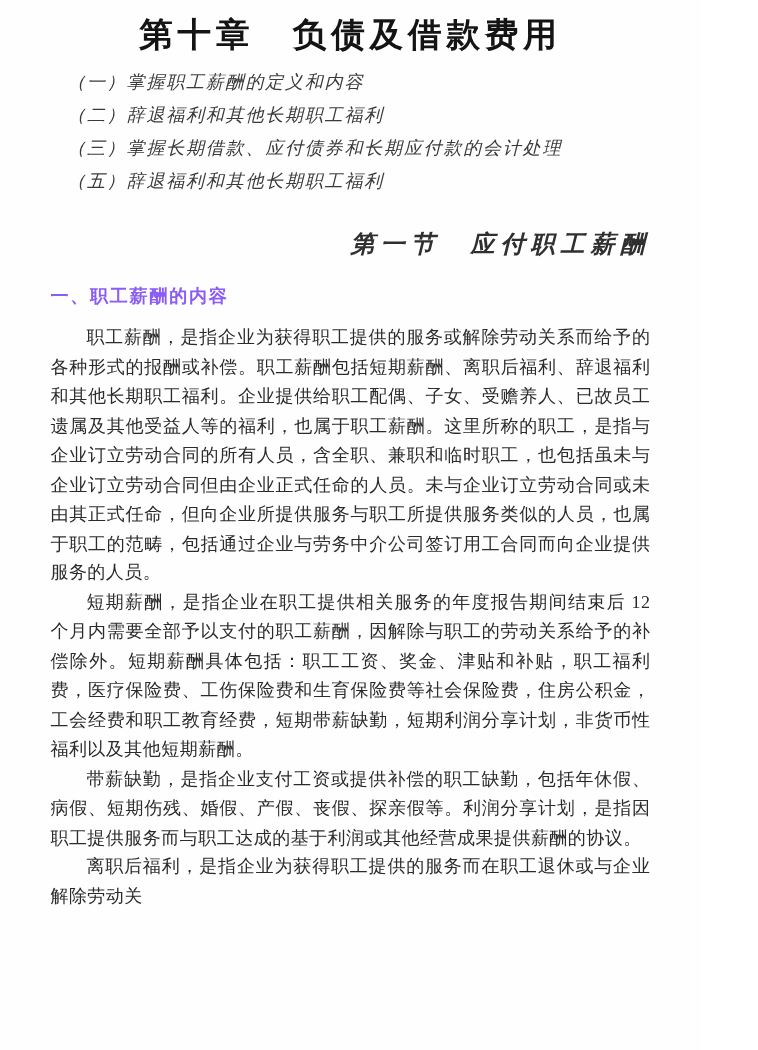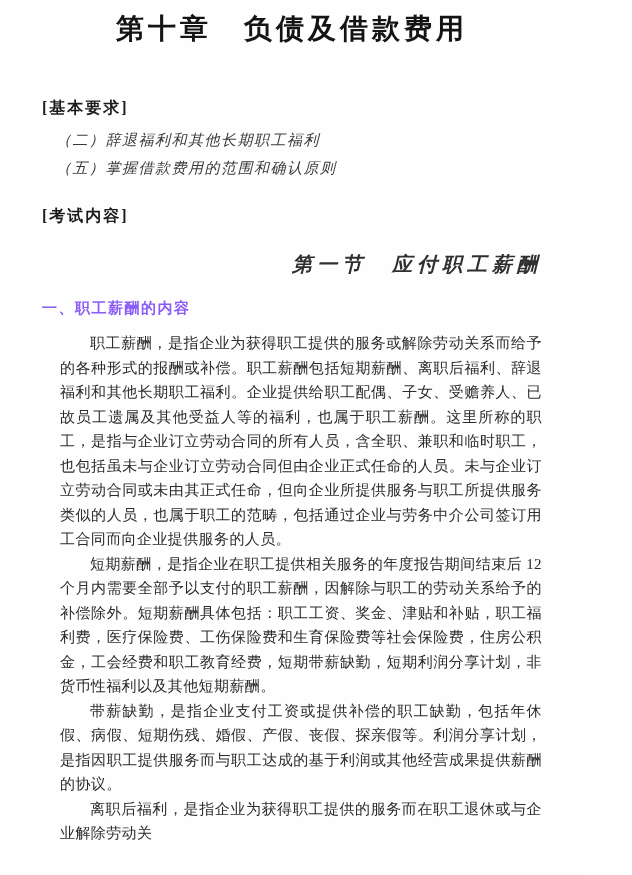--- a/index.html
+++ b/index.html
@@ -66,38 +66,37 @@
     margin-top: 13px;
   }
   .body-text p {
     font-size: 15px;
     line-height: 24.5px;
     letter-spacing: 0.4px;
     text-align: justify;
     text-justify: inter-character;
     text-indent: 2em;
     color: #2b2b2b;
-    margin-left: 18px;
   }
 </style>
 </head>
 <body>
 
 <div class="page">
 
   <h1 class="chapter-title">第十章　负债及借款费用</h1>
 
-  <div class="block-label">[基本要求]</div>
 
   <div class="req-list">
+    <div class="req-item">（一）掌握职工薪酬的定义和内容</div>
     <div class="req-item">（二）辞退福利和其他长期职工福利</div>
-    <div class="req-item">（五）掌握借款费用的范围和确认原则</div>
+    <div class="req-item">（三）掌握长期借款、应付债券和长期应付款的会计处理</div>
+    <div class="req-item">（五）辞退福利和其他长期职工福利</div>
   </div>
 
-  <div class="block-label exam">[考试内容]</div>
 
   <h2 class="section-title">第一节　应付职工薪酬</h2>
 
   <h3 class="subsection-title">一、职工薪酬的内容</h3>
 
   <div class="body-text">
     <p>职工薪酬，是指企业为获得职工提供的服务或解除劳动关系而给予的各种形式的报酬或补偿。职工薪酬包括短期薪酬、离职后福利、辞退福利和其他长期职工福利。企业提供给职工配偶、子女、受赡养人、已故员工遗属及其他受益人等的福利，也属于职工薪酬。这里所称的职工，是指与企业订立劳动合同的所有人员，含全职、兼职和临时职工，也包括虽未与企业订立劳动合同但由企业正式任命的人员。未与企业订立劳动合同或未由其正式任命，但向企业所提供服务与职工所提供服务类似的人员，也属于职工的范畴，包括通过企业与劳务中介公司签订用工合同而向企业提供服务的人员。</p>
     <p>短期薪酬，是指企业在职工提供相关服务的年度报告期间结束后 12 个月内需要全部予以支付的职工薪酬，因解除与职工的劳动关系给予的补偿除外。短期薪酬具体包括：职工工资、奖金、津贴和补贴，职工福利费，医疗保险费、工伤保险费和生育保险费等社会保险费，住房公积金，工会经费和职工教育经费，短期带薪缺勤，短期利润分享计划，非货币性福利以及其他短期薪酬。</p>
     <p>带薪缺勤，是指企业支付工资或提供补偿的职工缺勤，包括年休假、病假、短期伤残、婚假、产假、丧假、探亲假等。利润分享计划，是指因职工提供服务而与职工达成的基于利润或其他经营成果提供薪酬的协议。</p>
     <p>离职后福利，是指企业为获得职工提供的服务而在职工退休或与企业解除劳动关</p>

